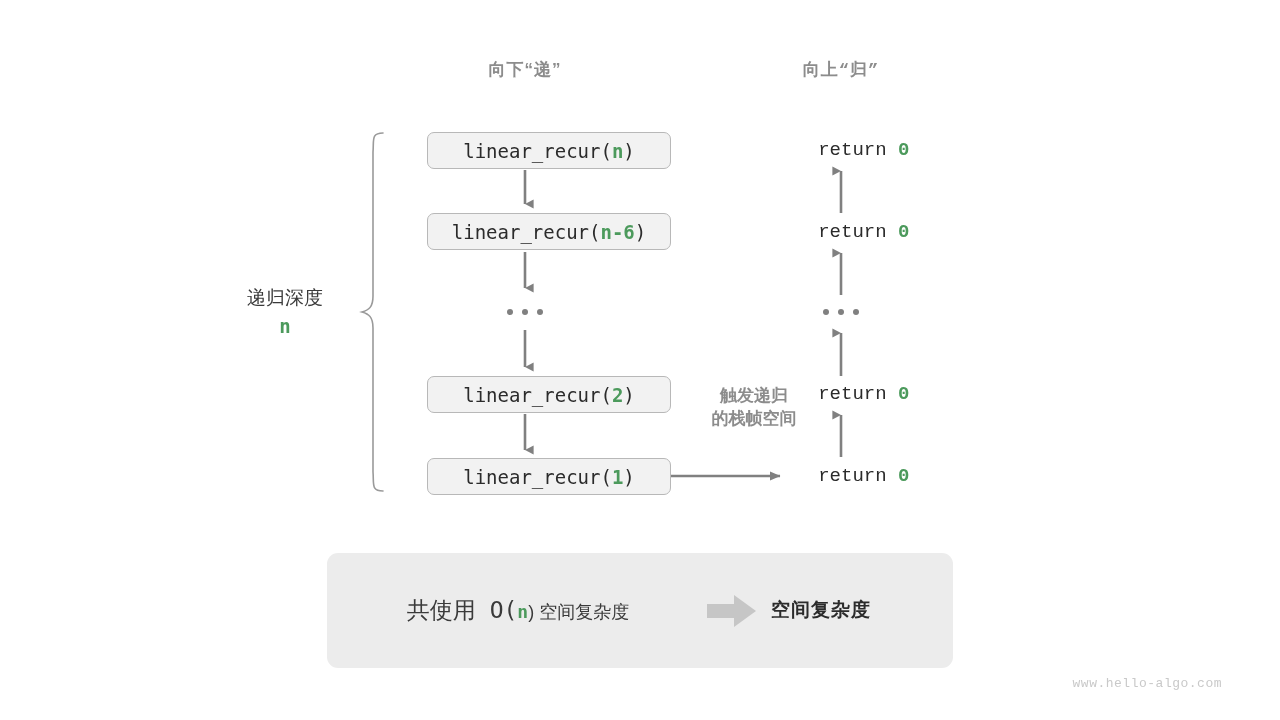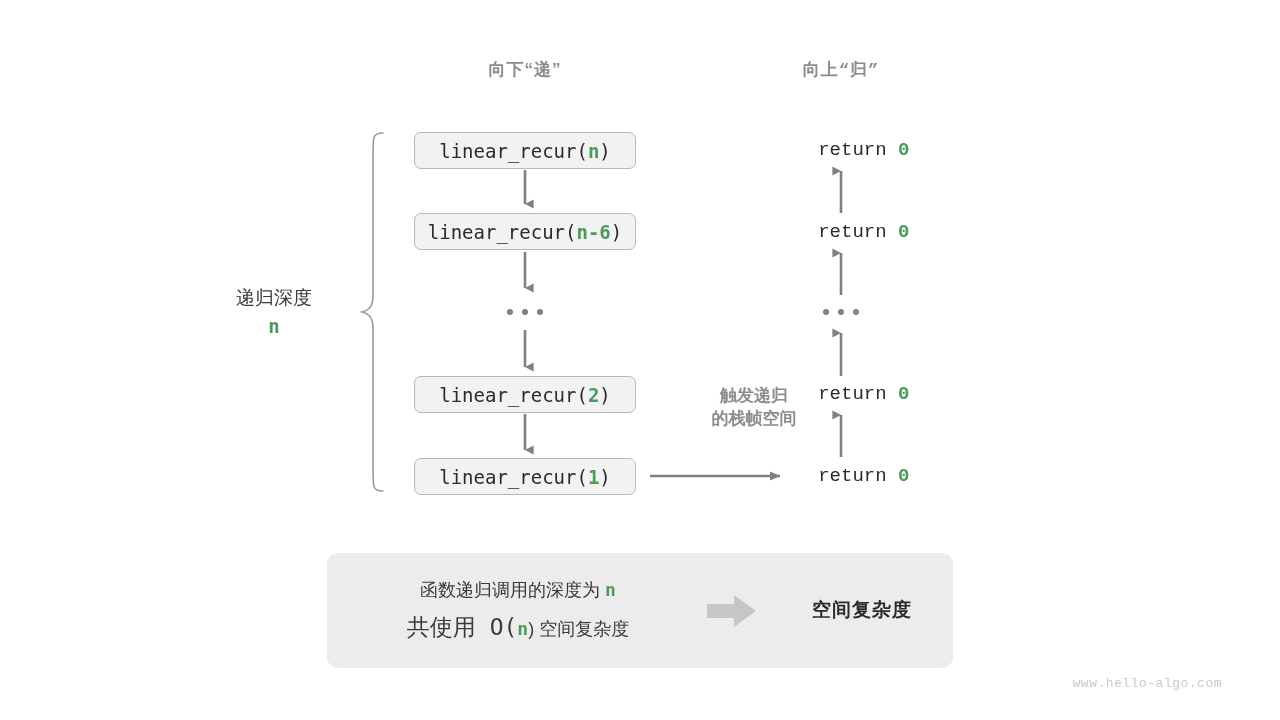--- a/index.html
+++ b/index.html
@@ -30,35 +30,36 @@
     letter-spacing: 1px;
     white-space: nowrap;
     transform: translateX(-50%);
   }
   #header-down { left: 525px; top: 58px; }
   #header-up   { left: 841px; top: 58px; font-family: Liberation Mono, monospace; }
 
   
   .call-box {
     position: absolute;
-    width: 222px;
+    width: 244px;
     height: 37px;
     box-sizing: border-box;
     background: #f2f2f2;
     border: 1.3px solid #b8b8b8;
     border-radius: 7px;
     display: flex;
     align-items: center;
     justify-content: center;
     font-family: "DejaVu Sans Mono", "Liberation Mono", monospace;
     font-size: 19px;
     color: #2b2b2b;
     letter-spacing: 0px;
     transform: translateX(-50%);
     white-space: pre;
+    margin-left: 24px;
   }
   .call-box .arg { color: #4c9a5c; font-weight: bold; }
 
   
   .ret-label {
     position: absolute;
     font-family: Liberation Mono, monospace;
     font-size: 19px;
     color: #2b2b2b;
     white-space: pre;
@@ -82,20 +83,21 @@
     background: #808080;
   }
 
   
   .depth-label {
     position: absolute;
     text-align: center;
     transform: translate(-50%, -50%);
     line-height: 1.55;
     white-space: nowrap;
+    margin-left: 11px;
   }
   .depth-label .cn {
     font-size: 19px;
     color: #3a3a3a;
   }
   .depth-label .nvar {
     font-family: "DejaVu Sans Mono", "Liberation Mono", monospace;
     font-size: 19px;
     font-weight: bold;
     color: #4c9a5c;
@@ -147,21 +149,21 @@
     color: #4c9a5c;
   }
   .summary-arrow {
     width: 78px;
     display: flex;
     align-items: center;
     justify-content: center;
   }
   .summary-right {
     flex: 1;
-    text-align: center;
+    text-align: left;
     line-height: 1.7;
     white-space: nowrap;
   }
   .summary-right .title {
     display: block;
     font-size: 19px;
     font-weight: bold;
     color: #2b2b2b;
     letter-spacing: 1px;
   }
@@ -301,21 +303,20 @@
   </div>
 
   <div class="trigger-note" style="left:709px; top:385px;">
     <div>触发递归</div>
     <div>的栈帧空间</div>
   </div>
 
   <div class="summary-panel">
 
     <div class="summary-left">
-      <div><span>函数递归调用的深度为 </span><span class="nvar">n</span></div>
       <div><span class="mono">共使用 O(</span><span class="nvar">n</span><span>) 空间复杂度</span></div>
     </div>
 
     <div class="summary-arrow">
       <svg width="50" height="34" viewBox="0 0 50 34">
         <path d="M0,10 L27,10 L27,1 L49,17 L27,33 L27,24 L0,24 Z" fill="#c6c6c6"></path>
       </svg>
     </div>
 
     <div class="summary-right">

